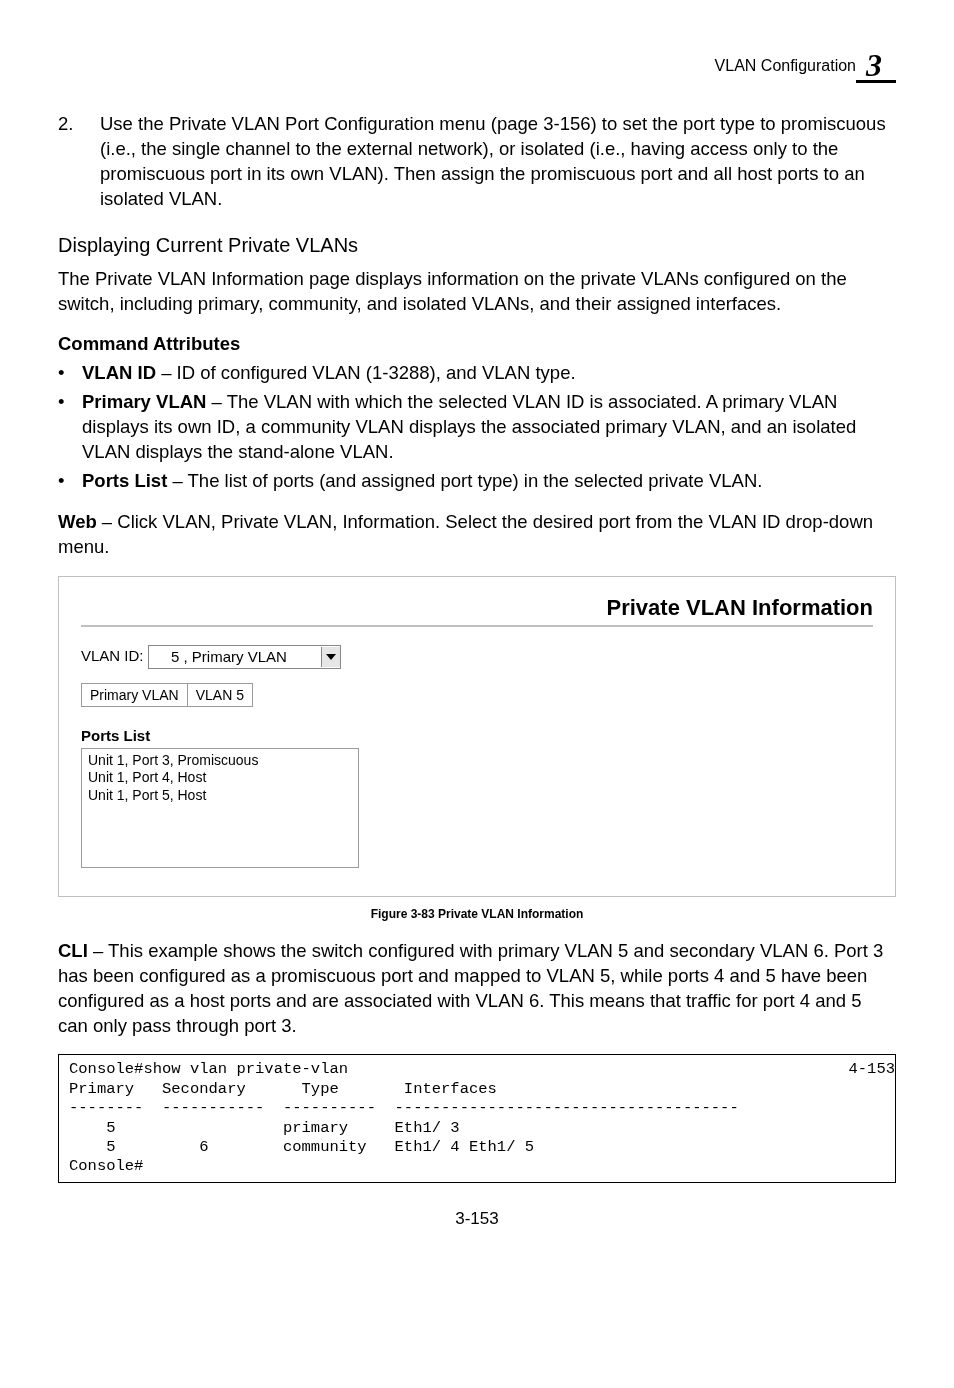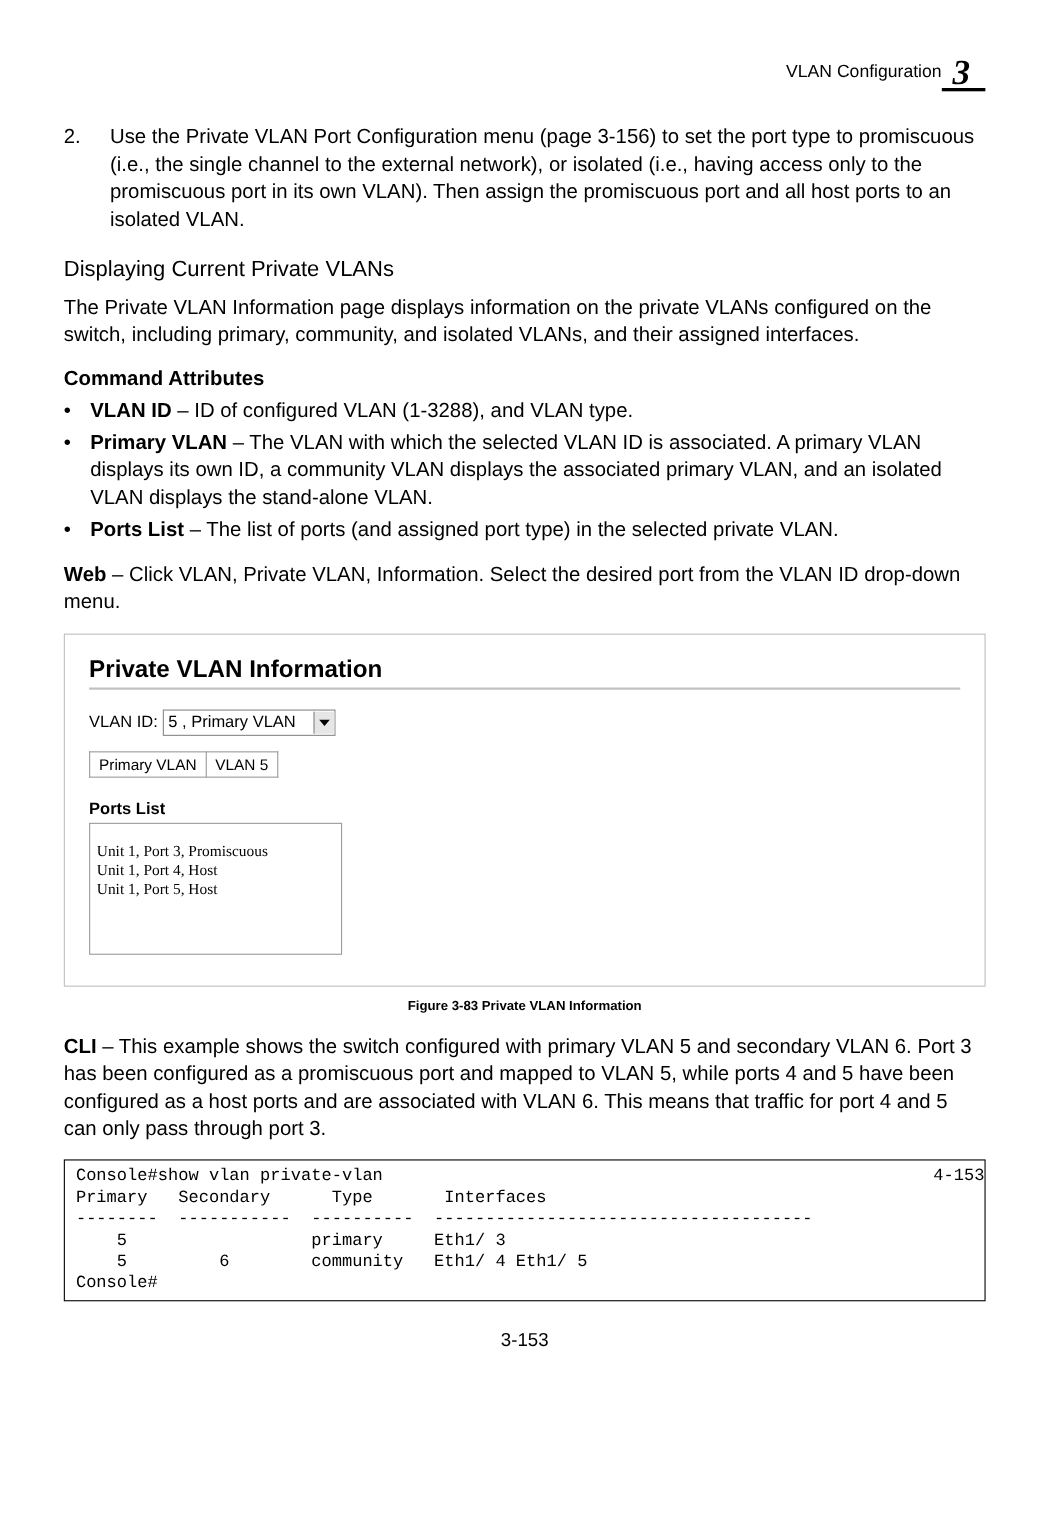--- a/index.html
+++ b/index.html
@@ -65,20 +65,21 @@
     border: 1px solid #bfbfbf;
     margin: 8px 0 10px 0;
     padding: 18px 22px 28px 22px;
     background: #fff;
   }
   .scr-title {
     font-family: Arial, sans-serif;
     font-size: 22px;
     font-weight: bold;
     margin-bottom: 4px;
+    text-align: right;
   }
   .scr-hr {
     border: none;
     border-top: 2px solid #c0c0c0;
     margin: 0 0 18px 0;
   }
   .scr-label {
     font-family: Arial, sans-serif;
     font-size: 15px;
     font-weight: normal;
@@ -86,21 +87,21 @@
   .scr-select {
     display: inline-flex;
     align-items: center;
     border: 1px solid #888;
     background: #fff;
     font-family: Arial, sans-serif;
     font-size: 15px;
     height: 22px;
     vertical-align: middle;
   }
-  .scr-select .val { padding: 0 4px; min-width: 128px; }
+  .scr-select .val { padding: 0 22px; min-width: 128px; }
   .scr-select .dd {
     width: 18px; height: 20px;
     background: #e6e6e6;
     border-left: 1px solid #888;
     display: flex; align-items: center; justify-content: center;
   }
   .scr-small-table {
     border: 1px solid #9a9a9a;
     border-collapse: collapse;
     margin-top: 14px;
@@ -113,25 +114,25 @@
   }
   .scr-sub {
     font-family: Arial, sans-serif;
     font-size: 15px;
     font-weight: bold;
     margin-top: 20px;
     margin-bottom: 4px;
   }
   .scr-listbox {
     border: 1px solid #9a9a9a;
-    width: 230px;
+    width: 278px;
     height: 120px;
-    font-family: Liberation Serif, serif;
+    font-family: Liberation Sans, sans-serif;
     font-size: 14px;
-    padding: 17px 6px;
+    padding: 3px 6px;
     box-sizing: border-box;
     line-height: 1.25;
   }
   .fig-caption {
     text-align: center;
     font-size: 12px;
     font-weight: bold;
     margin: 6px 0 18px 0;
   }
   .console {

